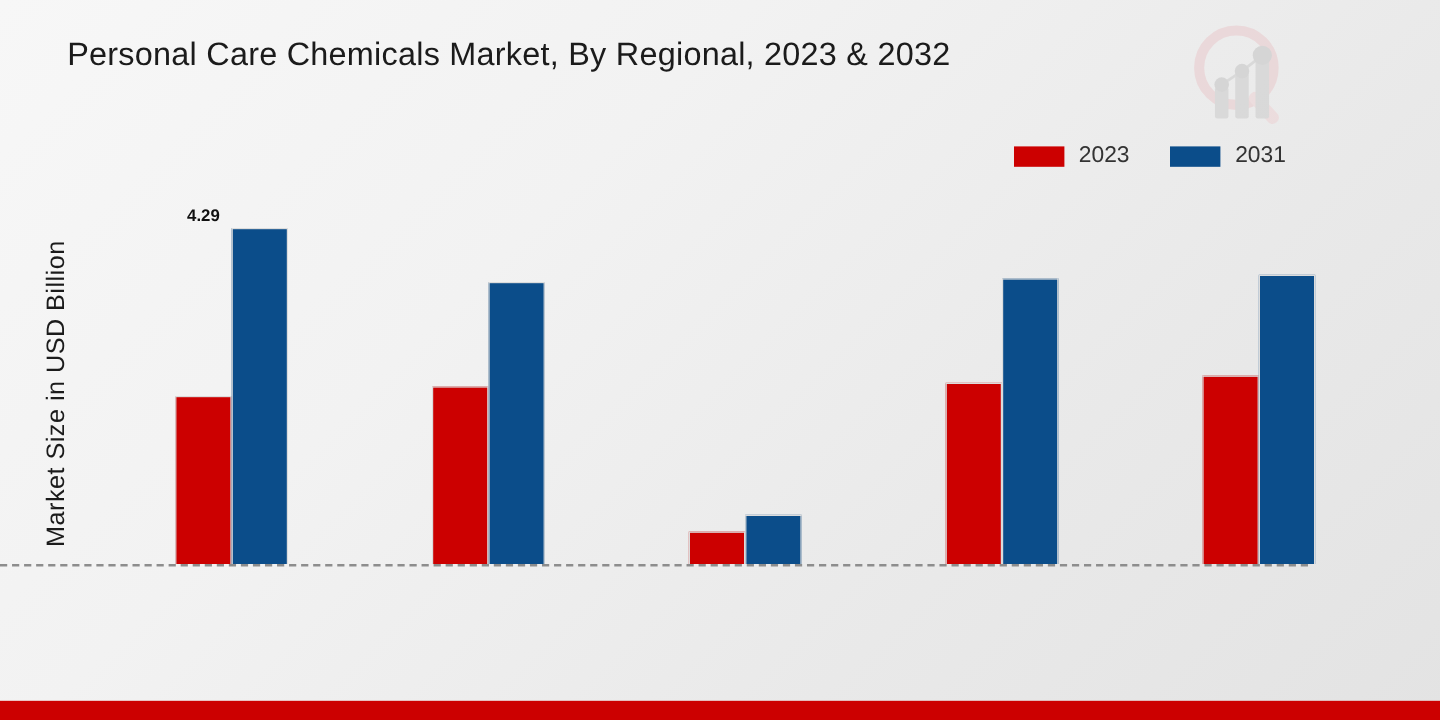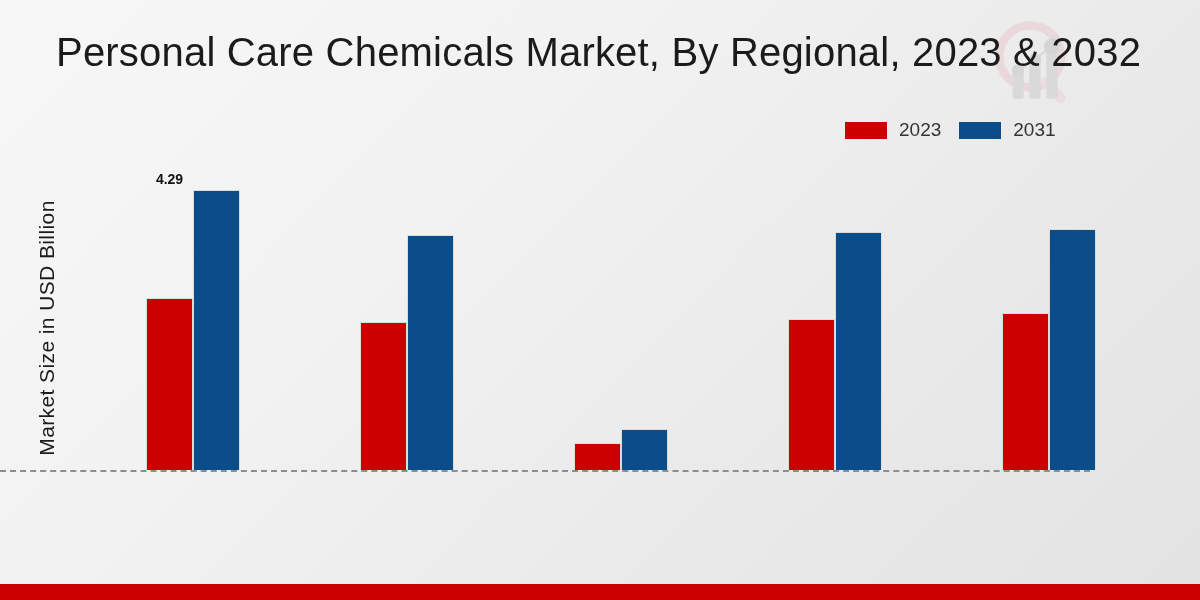--- a/index.html
+++ b/index.html
@@ -10,25 +10,25 @@
     position:relative;
   }
   #chart-root{position:absolute;inset:0;}
 
   
   .watermark{position:absolute;left:988px;top:16px;width:94px;height:94px;opacity:.5;pointer-events:none;}
 
   
   .chart-title{
     position:absolute;left:56px;top:30px;
-    font-size:40px;color:#1b1b1b;letter-spacing:.2px;white-space:nowrap;
+    font-size:27px;color:#1b1b1b;letter-spacing:.2px;white-space:nowrap;
   }
 
   
-  .legend{position:absolute;left:845px;top:119px;display:flex;align-items:center;gap:18px;}
+  .legend{position:absolute;left:845px;top:119px;display:flex;align-items:center;gap:34px;}
   .legend-item{display:flex;align-items:center;gap:12px;}
   .legend-swatch{width:42px;height:17px;display:block;}
   .legend-label{font-size:19px;color:#333;}
 
   
   .y-axis-title{
     position:absolute;left:-118px;top:316px;width:330px;text-align:center;
     transform:rotate(-90deg);
     font-size:21px;color:#1b1b1b;letter-spacing:.4px;
   }
@@ -86,21 +86,21 @@
   </div>
 
   <div class="y-axis-title">Market Size in USD Billion</div>
 
   <div class="plot"></div>
   <div class="baseline"></div>
 
   <div class="groups">
     <div class="group">
       <div class="bars">
-        <div class="bar y2023" style="height: 172px;">
+        <div class="bar y2023" style="height: 140px;">
           <span class="bar-value">4.29</span>
         </div>
         <div class="bar y2032" style="height: 280px;"></div>
       </div>
 
     </div>
 
     <div class="group">
       <div class="bars">
         <div class="bar y2023" style="height: 148px;"></div>

